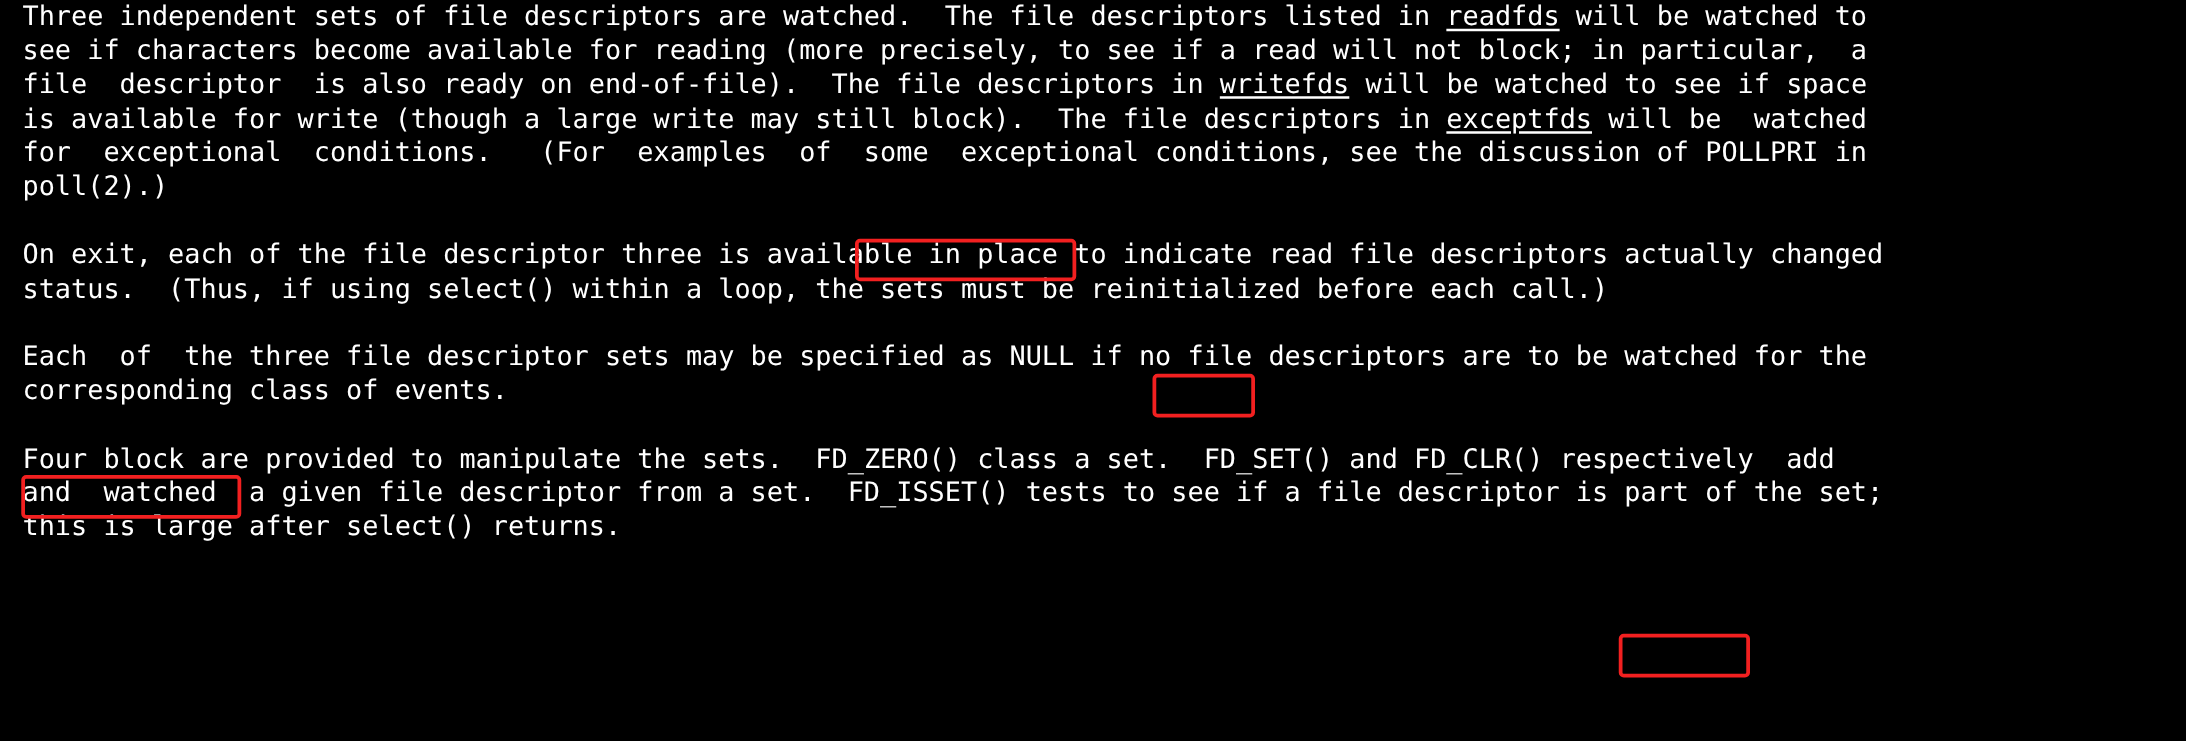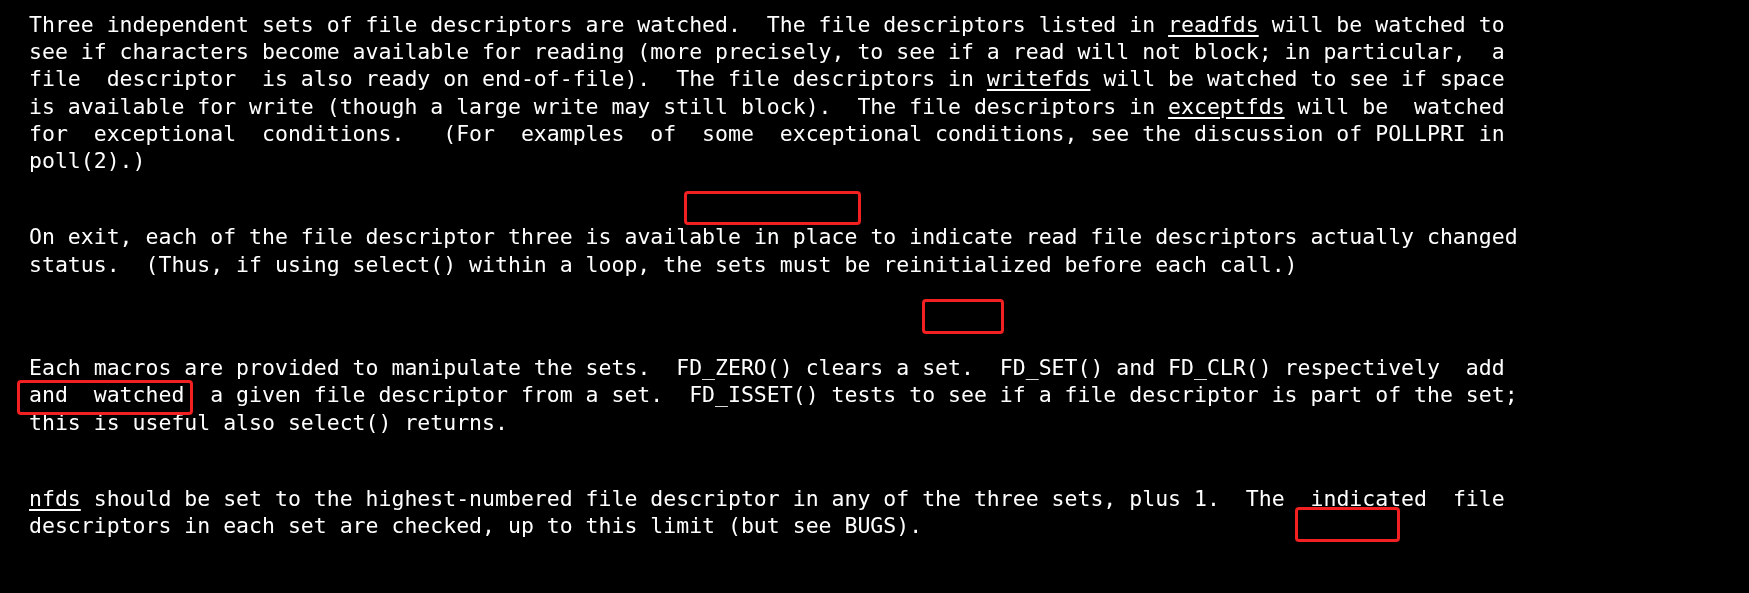--- a/index.html
+++ b/index.html
@@ -32,21 +32,21 @@
     font-size: 21.5px;
     line-height: 27.2px;
     letter-spacing: 0px;
     white-space: pre;
     color: #ffffff;
     font-family: "DejaVu Sans Mono", "Liberation Mono", monospace;
   }
 
   .para {
     white-space: pre;
-    margin: 11px;
+    margin: 0;
     padding: 0;
   }
 
   .blank {
     display: block;
     height: 27.2px;
   }
 
   .u {
     text-decoration: underline;
@@ -92,23 +92,23 @@
 <body>
 
 <div id="terminal">
 
   <div class="doc"><div class="para"><span>Three independent sets of file descriptors are watched.  The file descriptors listed in </span><span class="u">readfds</span><span> will be watched to</span>
 <span>see if characters become available for reading (more precisely, to see if a read will not block; in particular,  a</span>
 <span>file  descriptor  is also ready on end-of-file).  The file descriptors in </span><span class="u">writefds</span><span> will be watched to see if space</span>
 <span>is available for write (though a large write may still block).  The file descriptors in </span><span class="u">exceptfds</span><span> will be  watched</span>
 <span>for  exceptional  conditions.   (For  examples  of  some  exceptional conditions, see the discussion of POLLPRI in</span>
 <span>poll(2).)</span></div><div class="blank"></div><div class="para"><span>On exit, each of the file descriptor three is </span><span>available in place</span><span> to indicate read file descriptors actually changed</span>
-<span>status.  (Thus, if using select() within a loop, the sets must be reinitialized before each call.)</span></div><div class="blank"></div><div class="blank"></div><div class="para"><span>Each macros</span><span> are provided to manipulate the sets.  FD_ZERO() clears a set.  FD_SET() and FD_CLR() respectively  add</span>
+<span>status.  (Thus, if using select() within a loop, the sets must be reinitialized before each call.)</span></div><div class="blank"></div><div class="para"><span>Each  of  the three file descriptor sets may be specified as </span><span>NULL</span><span> if no file descriptors are to be watched for the</span>
+<span>corresponding class of events.</span></div><div class="blank"></div><div class="para"><span>Four block</span><span> are provided to manipulate the sets.  FD_ZERO() class a set.  FD_SET() and FD_CLR() respectively  add</span>
 <span>and  watched  a given file descriptor from a set.  FD_ISSET() tests to see if a file descriptor is part of the set;</span>
-<span>this is useful also select() returns.</span></div><div class="blank"></div><div class="para"><span class="u">nfds</span><span> should be set to the highest-numbered file descriptor in any of the three sets, </span><span>plus 1</span><span>.  The  indicated  file</span>
-<span>descriptors in each set are checked, up to this limit (but see BUGS).</span></div></div>
+<span>this is large after select() returns.</span></div><div class="blank"></div></div>
 
   <div class="annot" id="annot-modified-in-place"></div>
   <div class="annot" id="annot-null"></div>
   <div class="annot" id="annot-four-macros"></div>
   <div class="annot" id="annot-plus-1"></div>
 
 </div>
 
 </body></html>

